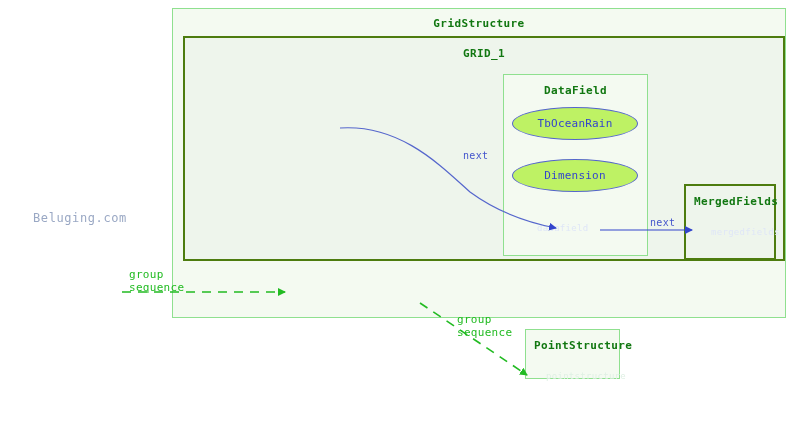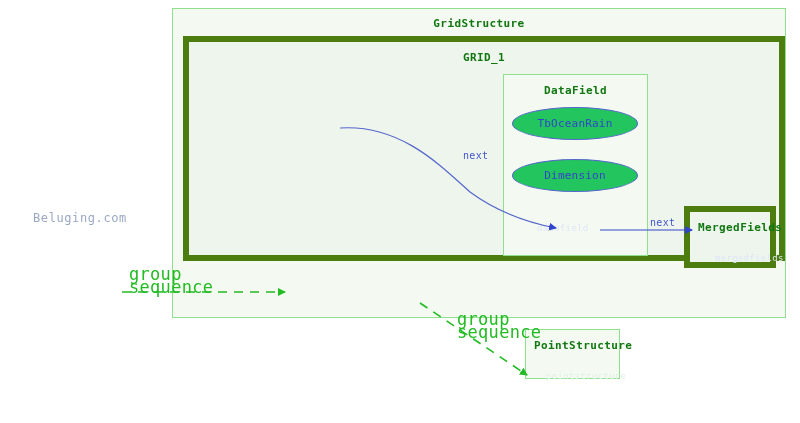--- a/index.html
+++ b/index.html
@@ -18,21 +18,21 @@
 
   
   .box {
     position: absolute;
     box-sizing: border-box;
     background: #f4faf1;
     border: 1px solid #8fe08f;
   }
   .box.inner-grey {
     background: #eef5ec;
-    border: 6px solid #4d7c0f;
+    border: 2px solid #4d7c0f;
   }
   .box-title {
     position: absolute;
     left: 0;
     right: 0;
     text-align: center;
     color: #117711;
     font-size: 11px;
     font-weight: bold;
     letter-spacing: 0.4px;
@@ -78,41 +78,40 @@
   #datafield {
     left: 503px;
     top: 74px;
     width: 145px;
     height: 182px;
   }
   #mergedfields {
     left: 684px;
     top: 184px;
     width: 92px;
-    height: 62px;
-    margin-top: 22px;
+    height: 76px;
   }
   #swath-structure {
     left: 14px;
     top: 241px;
     width: 107px;
     height: 72px;
   }
   #point-structure {
     left: 525px;
     top: 329px;
     width: 95px;
     height: 50px;
   }
 
   
   .ellipse {
     position: absolute;
     box-sizing: border-box;
-    background: #22c55e;
+    background: #bef264;
     border: 1px solid #5566cc;
     border-radius: 50%;
     display: flex;
     align-items: center;
     justify-content: center;
     color: #3344cc;
     font-size: 11px;
     white-space: nowrap;
     letter-spacing: 0.2px;
   }
@@ -140,21 +139,21 @@
     position: absolute;
     font-size: 10px;
     white-space: nowrap;
     letter-spacing: 0.3px;
   }
   .edge-label.blue {
     color: #4455cc;
   }
   .edge-label.green {
     color: #22bb22;
-    font-size: 17px;
+    font-size: 11px;
     line-height: 13px;
   }
 
   
   #watermark {
     position: absolute;
     left: 33px;
     top: 211px;
     color: #9aa8c4;
     font-size: 12px;

